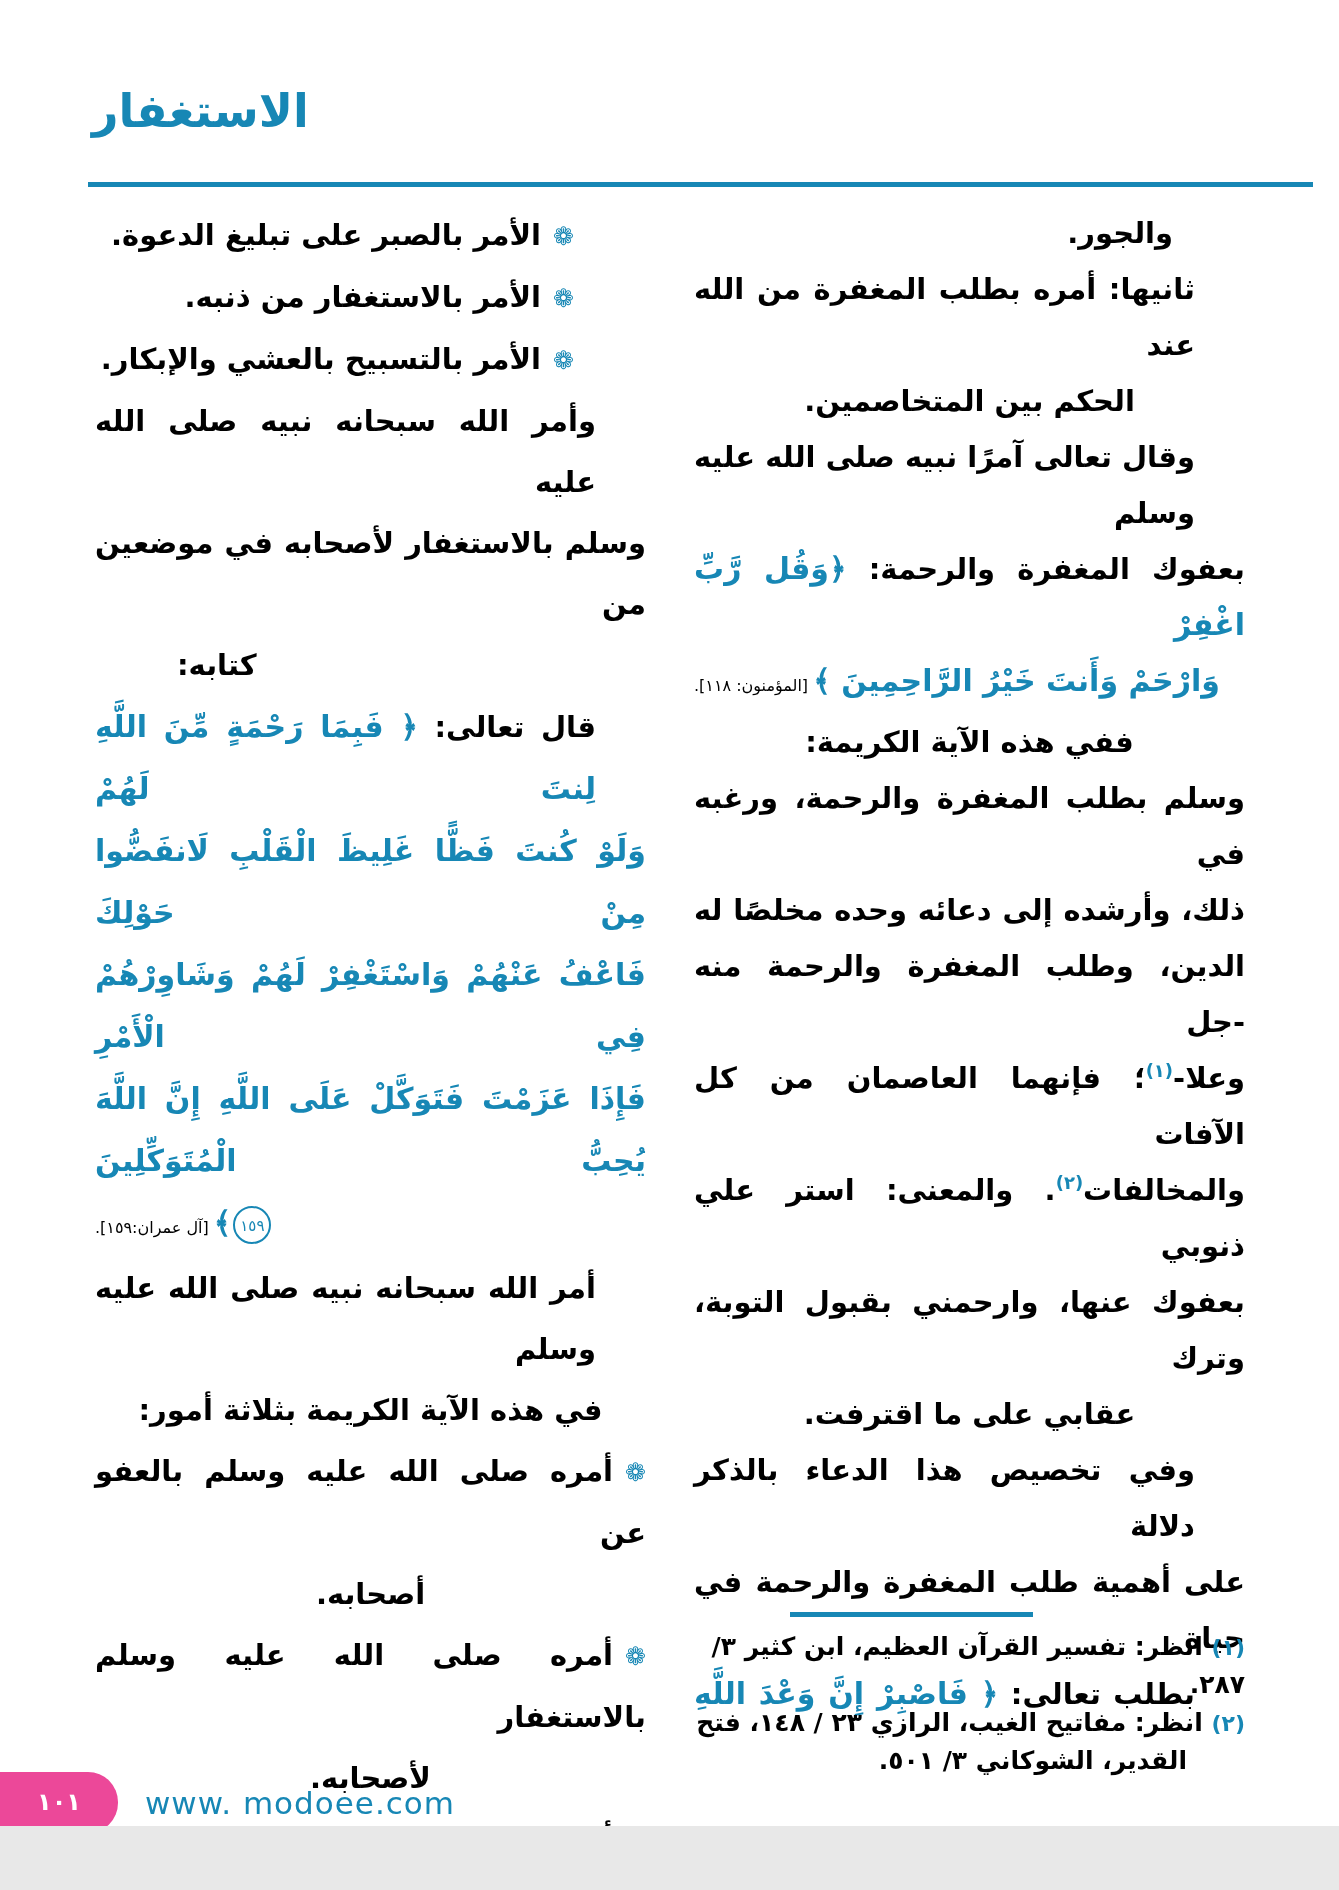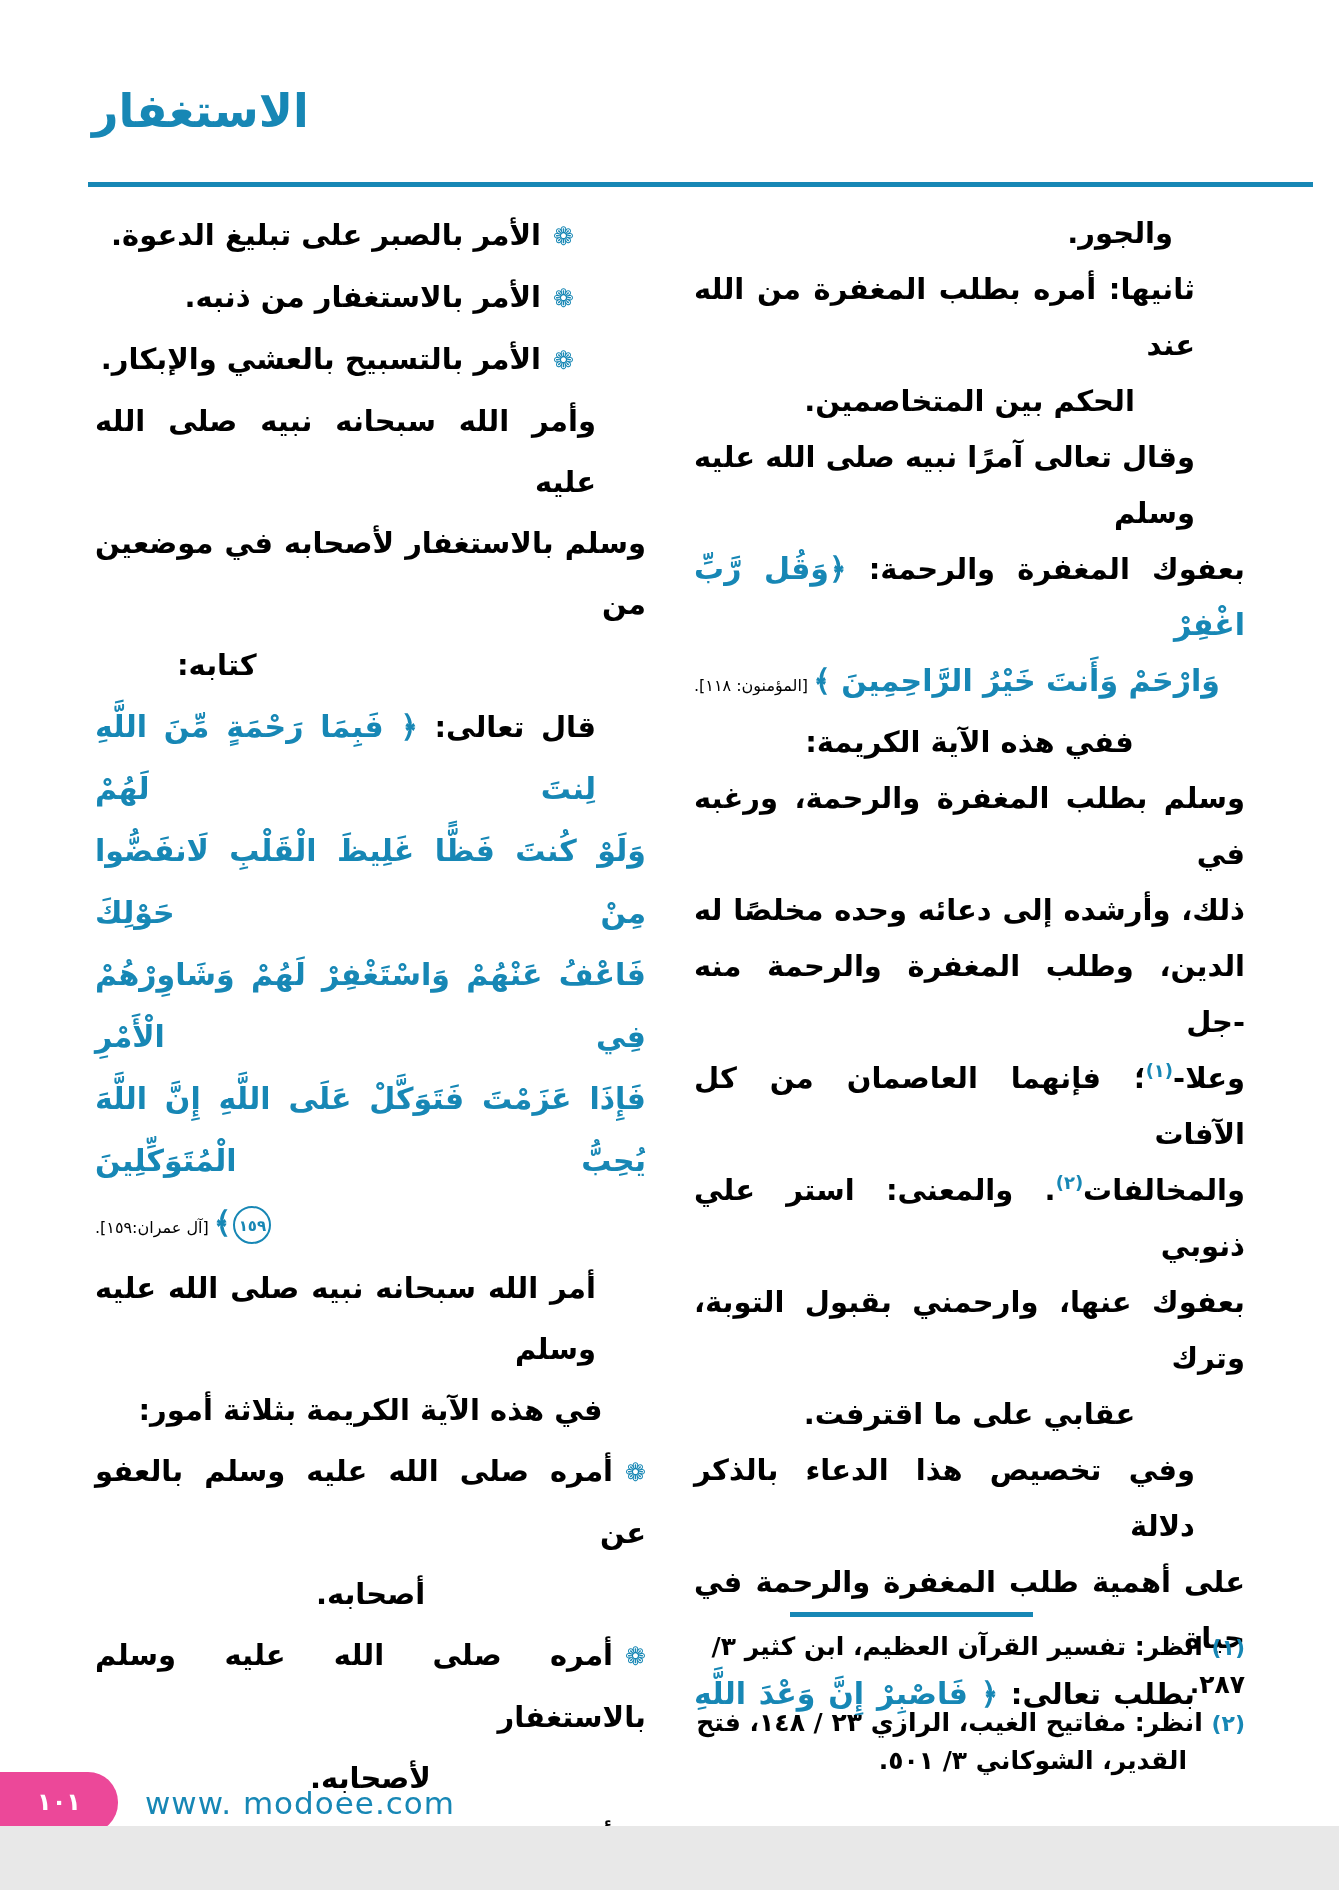--- a/index.html
+++ b/index.html
@@ -27,21 +27,21 @@
   .a-c{text-align:center;}
   .a-l{text-align:left;}
   
   .s-b{color:#000;font-weight:bold;}
   .s-q{color:#1787B5;font-weight:bold;font-size:30px;}
   .s-c{color:#000;font-weight:normal;font-size:16px;}
   .s-f{color:#1787B5;font-weight:bold;font-size:18px;vertical-align:super;line-height:0;}
   .s-u{color:#1787B5;font-weight:normal;font-size:25px;padding-left:12px;}
   .s-m{
     display:inline-block;width:38px;height:38px;border:2px solid #1787B5;border-radius:50%;
-    color:#1787B5;font-size:15px;line-height:36px;text-align:center;font-weight:bold;
+    color:#1787B5;font-size:15px;line-height:36px;text-align:center;font-weight:normal;
     vertical-align:middle;box-sizing:border-box;margin-left:2px;
   }
   
   .footnote-sep{
     position:absolute;left:790px;top:1612px;width:243px;height:5px;background:#1787B5;
   }
   .footnotes{position:absolute;right:94px;top:1628px;width:551px;}
   .footnotes .line{font-size:25px;line-height:38px;}
   .footnotes .s-b{font-size:25px;}
   .footnotes .s-f{font-size:22px;vertical-align:baseline;}

